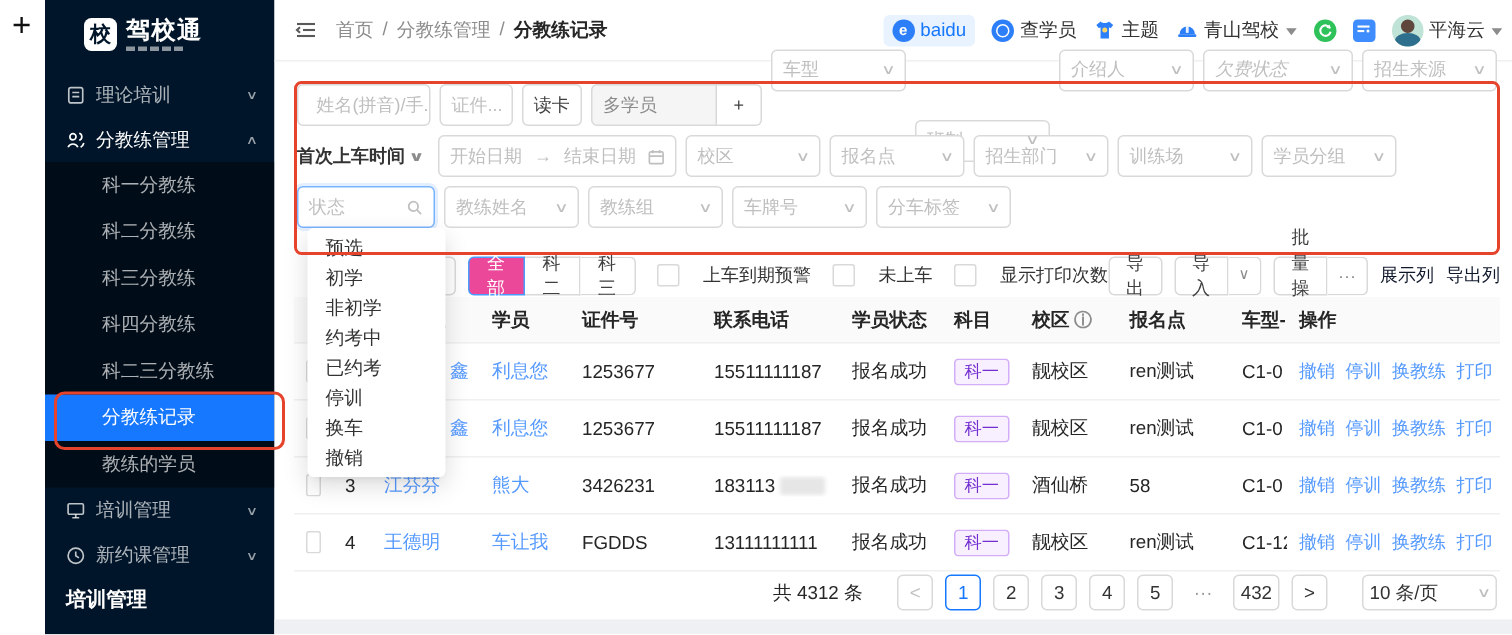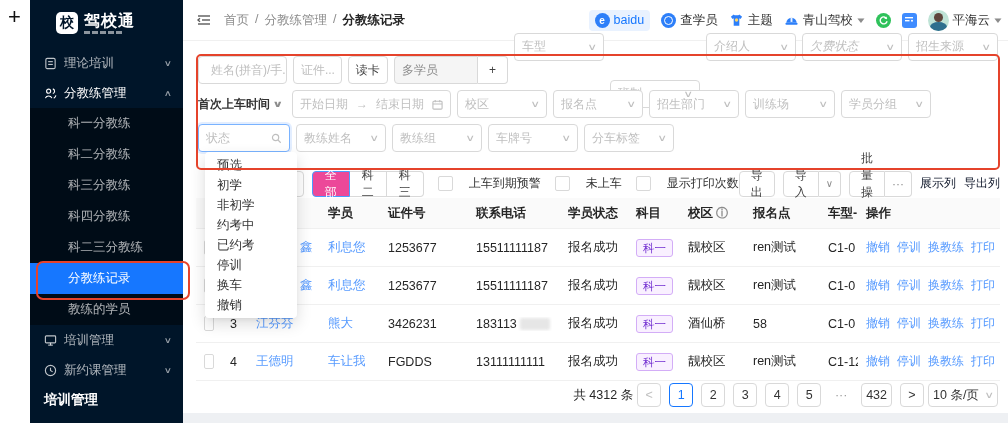--- a/index.html
+++ b/index.html
@@ -82,27 +82,27 @@
   .td-c{box-sizing:border-box;padding:0 8px;white-space:nowrap;overflow:hidden;display:flex;align-items:center;gap:3px;}
   .row{height:37px;}
   .link{color:#569aff;cursor:pointer;}
   .badge{border:1px solid #d3adf7;background:#f9f0ff;color:#722ed1;font-size:11.5px;border-radius:3px;
          padding:1px 6px;line-height:14px;}
   .coach-clip{padding-left:52px !important;}
   .redact{display:inline-block;width:30px;height:12px;background:#e6e6e6;border-radius:2px;filter:blur(1.5px);}
   .acts{display:flex;gap:7px;font-size:12px;}
   .info-i{color:#8c8c8c;font-size:12px;}
   
-  #pager{position:absolute;right:10px;top:383px;display:flex;align-items:center;gap:4px;font-size:12.5px;color:#262626;}
+  #pager{position:absolute;right:10px;top:383px;display:flex;align-items:center;gap:23px;font-size:12.5px;color:#262626;}
   .pg{box-sizing:border-box;min-width:24px;height:24px;border:1px solid #d9d9d9;border-radius:4px;background:#fff;
       display:flex;align-items:center;justify-content:center;padding:0 4px;cursor:pointer;color:#333;}
   .pg.on{border-color:#1677ff;color:#1677ff;}
   .pg.dis{color:#c0c0c0;}
   .pg.noborder{border:none;color:#999;cursor:default;}
-  #sizer{width:70px;justify-content:space-between;}
+  #sizer{width:90px;justify-content:space-between;}
   #bottomstrip{position:absolute;left:0;top:413px;right:0;height:10px;background:#eef0f3;}
   
   #dropdown{position:absolute;left:205px;top:152px;width:92px;background:#fff;border-radius:4px;z-index:40;
             box-shadow:0 3px 6px -4px rgba(0,0,0,.12),0 6px 16px rgba(0,0,0,.14);padding:3px 0;}
   .dd-item{height:20px;line-height:20px;padding-left:12px;font-size:12.5px;color:#333;cursor:pointer;white-space:nowrap;}
   
   .anno{position:absolute;border:2px solid #e5432b;border-radius:5px;z-index:60;pointer-events:none;}
   #anno-filter{left:196px;top:54px;width:800px;height:112px;}
   #anno-menu{left:36px;top:261px;width:150px;height:35px;border-radius:7px;}
 </style>

